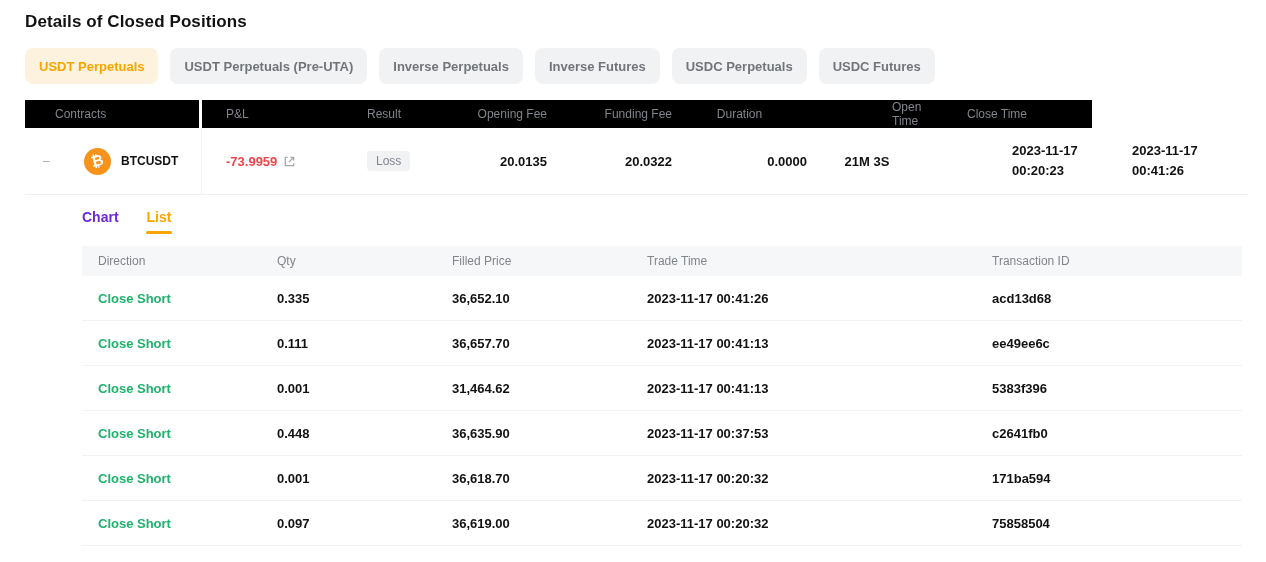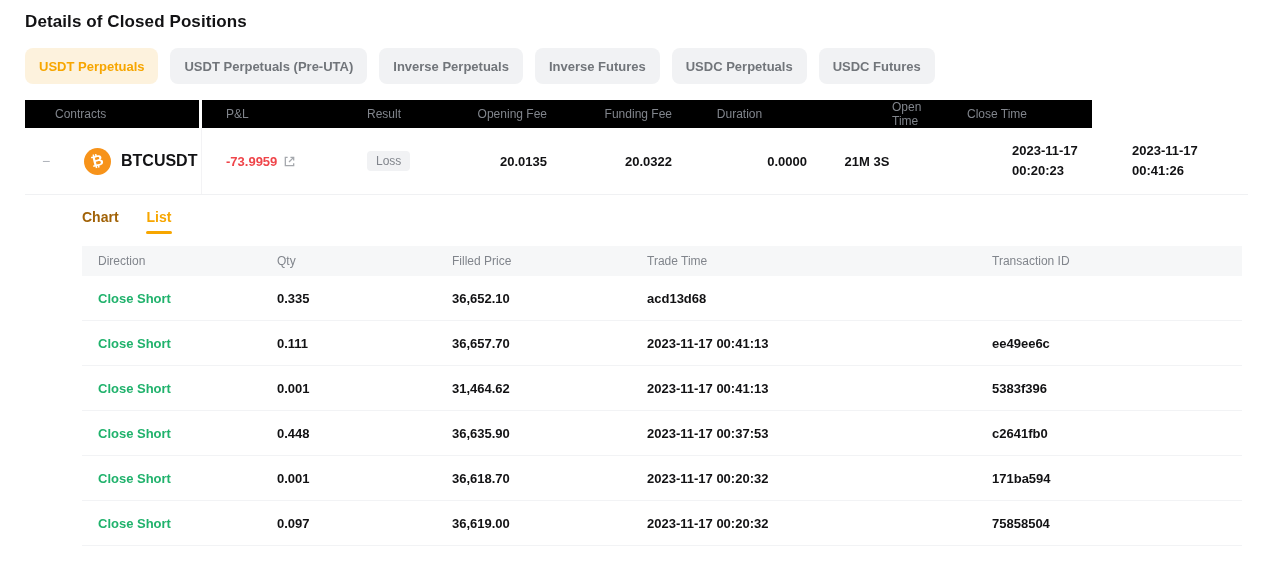--- a/index.html
+++ b/index.html
@@ -53,38 +53,38 @@
     width: 16px; color: #aeb2b9; font-size: 14px; font-weight: 400;
     cursor: pointer; user-select: none;
   }
   .coin {
     width: 27px; height: 27px; border-radius: 50%; background: #f7931a;
     color: #fff; display: inline-flex; align-items: center; justify-content: center;
     font-size: 15px; font-weight: 700; margin-left: 26px; margin-right: 10px;
     font-family: "DejaVu Sans", sans-serif;
   }
   .coin span { display: inline-block; transform: rotate(-14deg); }
-  .symbol { font-weight: 700; font-size: 16px; }
+  .symbol { font-weight: 700; font-size: 12px; }
   .pos-row .c2 { padding-left: 24px; color: #ef454a; gap: 6px; }
   .share-icon { cursor: pointer; display: inline-flex; }
   .pos-row .c3 { padding-left: 25px; }
   .badge {
     background: #f1f2f4; color: #81858c; font-size: 12px; font-weight: 400;
     padding: 3px 9px; border-radius: 4px;
   }
   .pos-row .c4, .pos-row .c5, .pos-row .c6 { justify-content: flex-end; }
   .pos-row .c7 { justify-content: center; }
   .pos-row .c8 { padding-left: 85px; }
   .pos-row .c9 { padding-left: 40px; }
   .twoline { display: flex; flex-direction: column; gap: 3px; line-height: 1.25; }
 
   
   .detail { margin: 14px 24px 0 75px; }
   .detail-tabs { display: flex; gap: 28px; align-items: flex-start; margin-bottom: 12px; }
-  .dtab { font-size: 14px; font-weight: 700; color: #a16207; cursor: pointer; position: relative; padding-bottom: 9px; }
+  .dtab { font-size: 14px; font-weight: 700; color: #6d28d9; cursor: pointer; position: relative; padding-bottom: 9px; }
   .dtab.active { color: #f7a600; }
   .dtab.active .underline {
     position: absolute; left: 50%; transform: translateX(-50%); bottom: 0;
     width: 26px; height: 3px; border-radius: 2px; background: #f7a600;
   }
 
   .t-grid {
     display: grid;
     grid-template-columns: 195px 175px 195px 345px 1fr;
   }
@@ -178,20 +178,21 @@
         <div class="d2">Qty</div>
         <div class="d3">Filled Price</div>
         <div class="d4">Trade Time</div>
         <div class="d5">Transaction ID</div>
       </div>
 
       <div class="t-grid t-row">
         <div class="d1">Close Short</div>
         <div class="d2">0.335</div>
         <div class="d3">36,652.10</div>
+        <div class="d4">2023-11-17 00:41:26</div>
         <div class="d5">acd13d68</div>
       </div>
       <div class="t-grid t-row">
         <div class="d1">Close Short</div>
         <div class="d2">0.111</div>
         <div class="d3">36,657.70</div>
         <div class="d4">2023-11-17 00:41:13</div>
         <div class="d5">ee49ee6c</div>
       </div>
       <div class="t-grid t-row">

